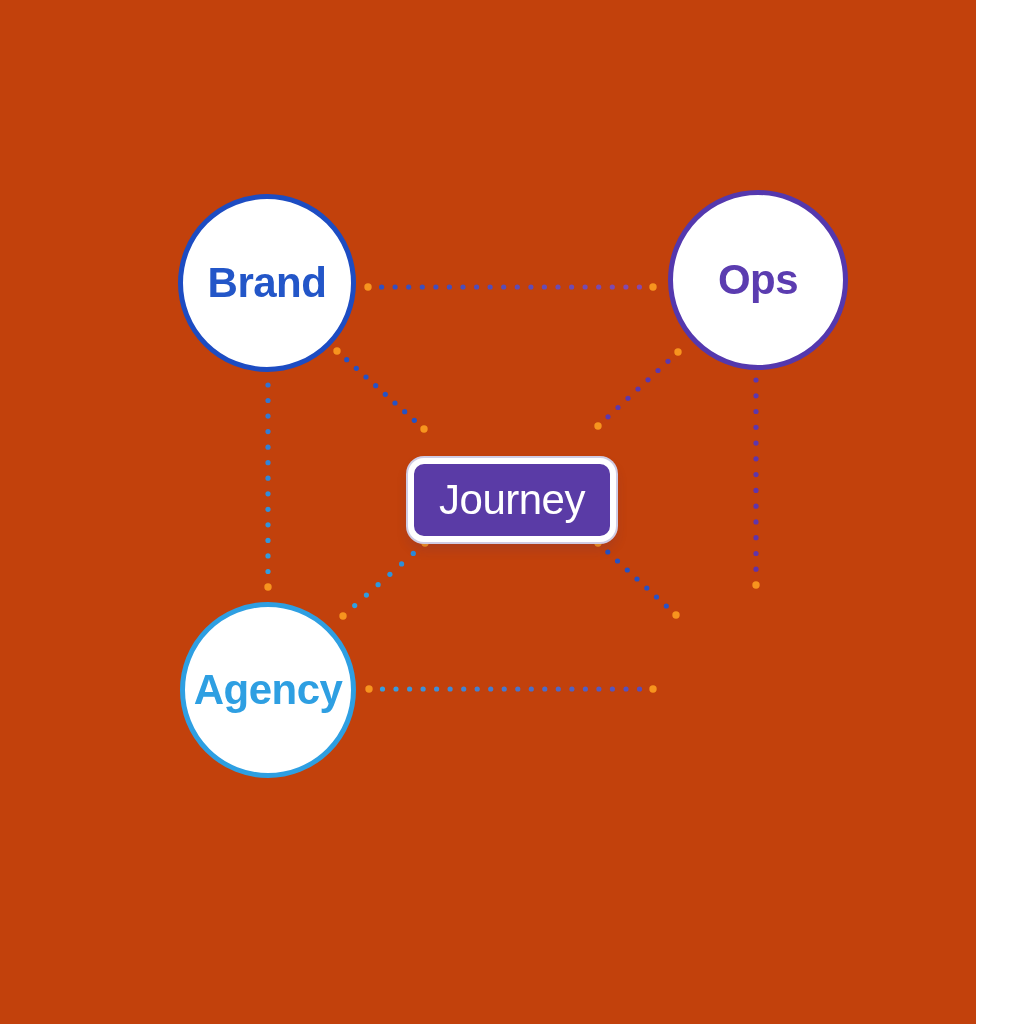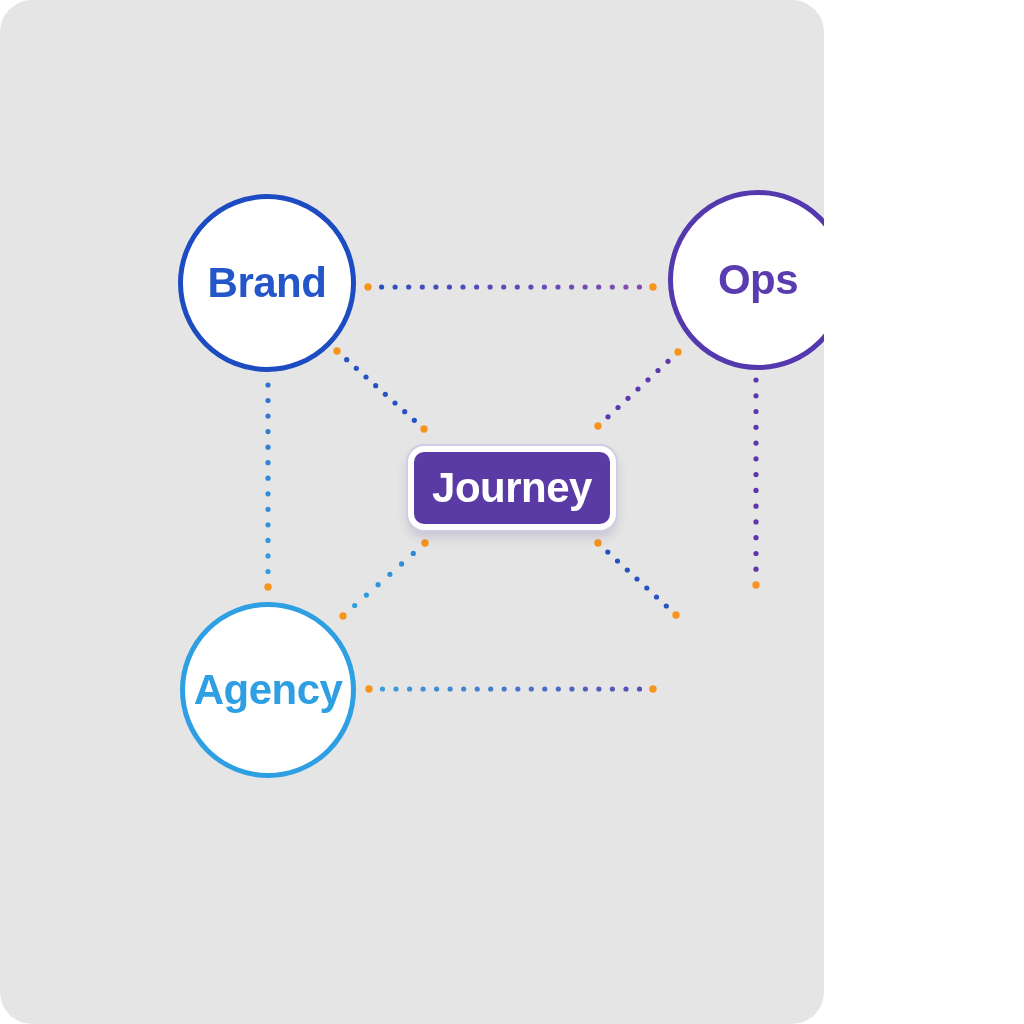--- a/index.html
+++ b/index.html
@@ -3,25 +3,24 @@
 <meta charset="utf-8">
 <style>
   html, body {
     margin: 0;
     padding: 0;
     background: #ffffff;
     font-family: "Liberation Sans", sans-serif;
   }
   .canvas {
     position: relative;
-    width: 824px;
+    width: 976px;
     height: 1024px;
-    background: #e5e5e5;
+    background: #c2410c;
     overflow: hidden;
-    border-radius: 32px;
   }
   #edges-layer {
     position: absolute;
     left: 0;
     top: 0;
     width: 1024px;
     height: 1024px;
   }
   .node-circle {
     position: absolute;
@@ -33,23 +32,24 @@
     justify-content: center;
     font-weight: 700;
     letter-spacing: -0.5px;
   }
   .center-box {
     position: absolute;
     box-sizing: border-box;
     display: flex;
     align-items: center;
     justify-content: center;
-    font-weight: 700;
+    font-weight: 400;
     border-radius: 16px;
     letter-spacing: -0.5px;
+    margin-top: 12px;
   }
 </style>
 </head>
 <body>
 
 <div class="canvas">
 
   <svg id="edges-layer" viewBox="0 0 1024 1024" xmlns="http://www.w3.org/2000/svg">
       <circle cx="368.0" cy="287.0" r="3.7" fill="#f7941e"></circle>
       <circle cx="381.6" cy="287.0" r="2.6" fill="#3050c1"></circle>

